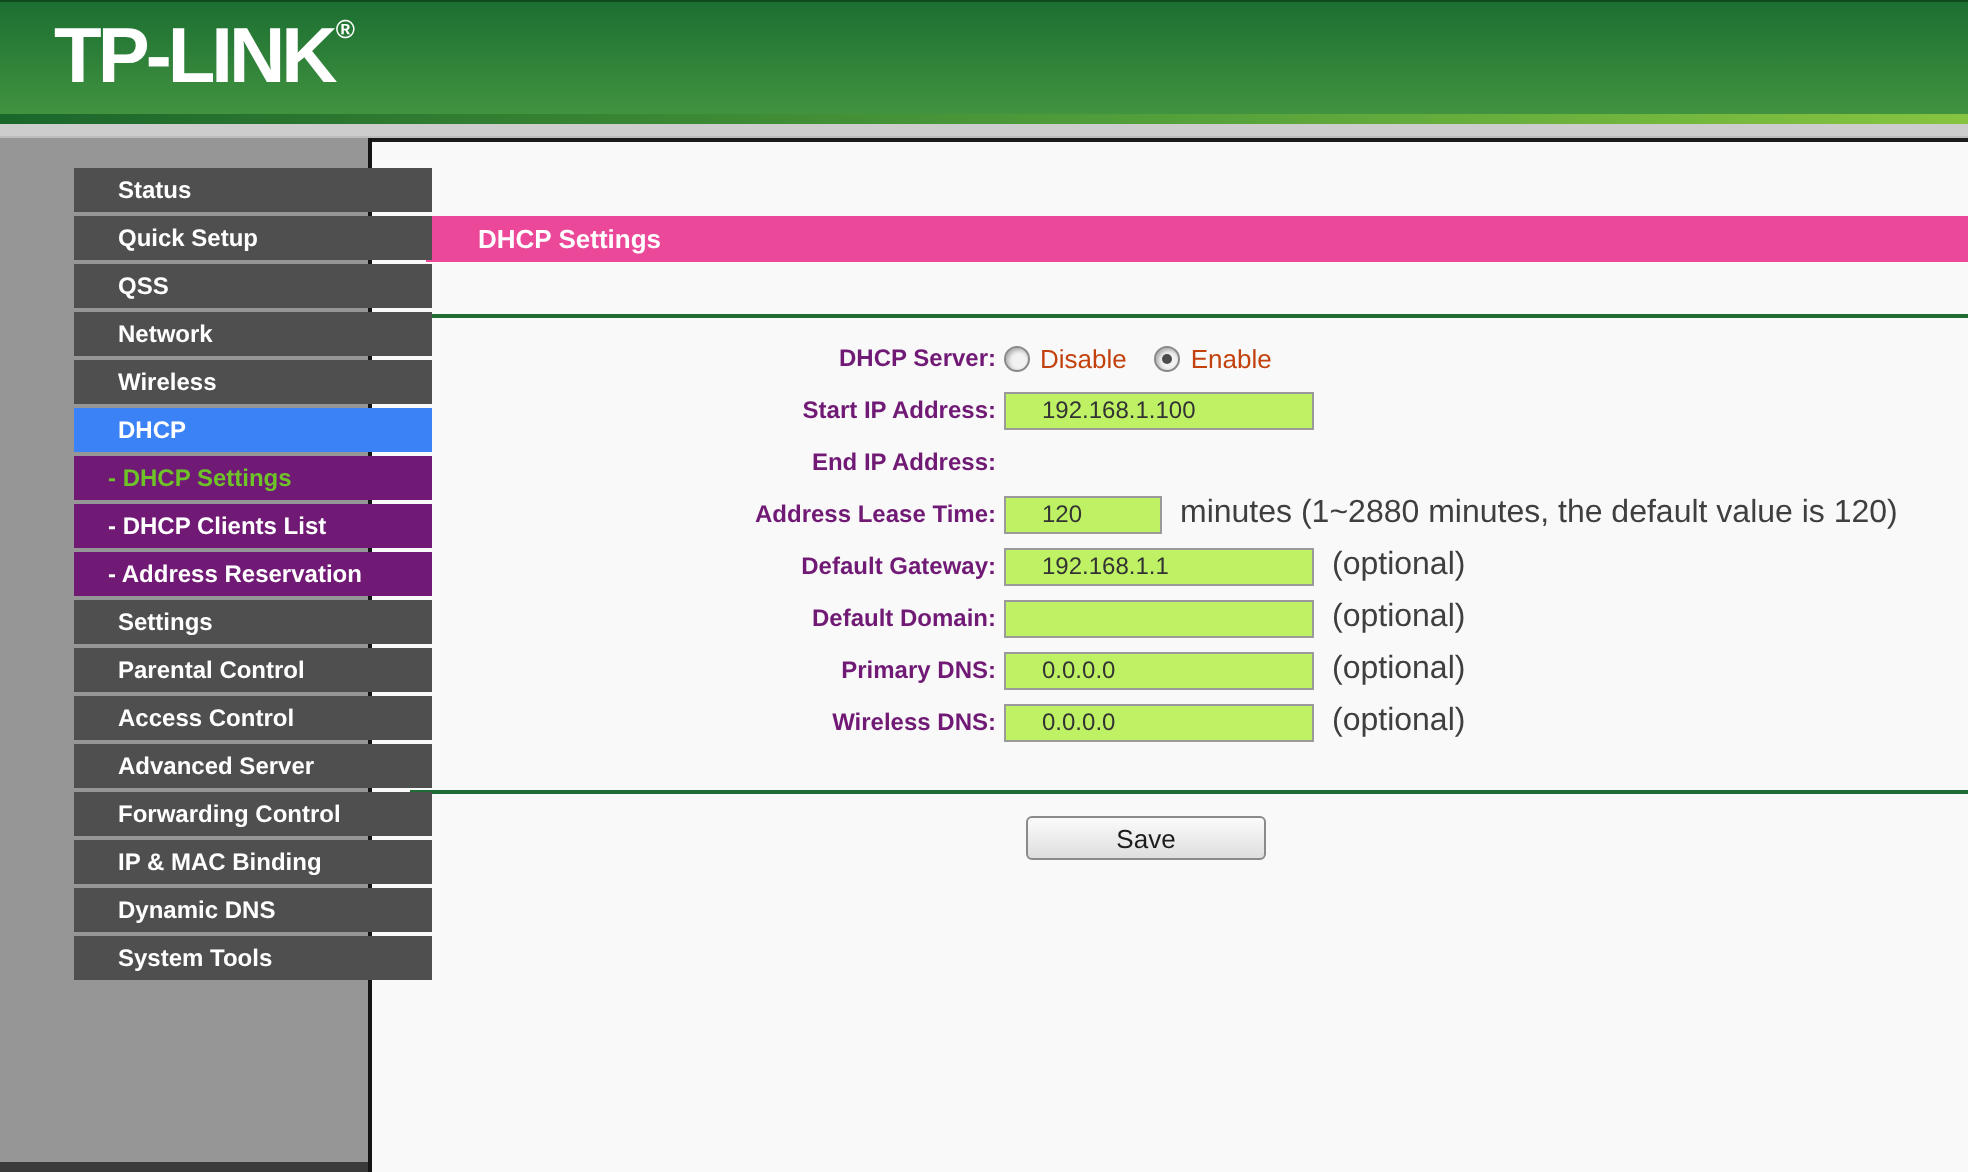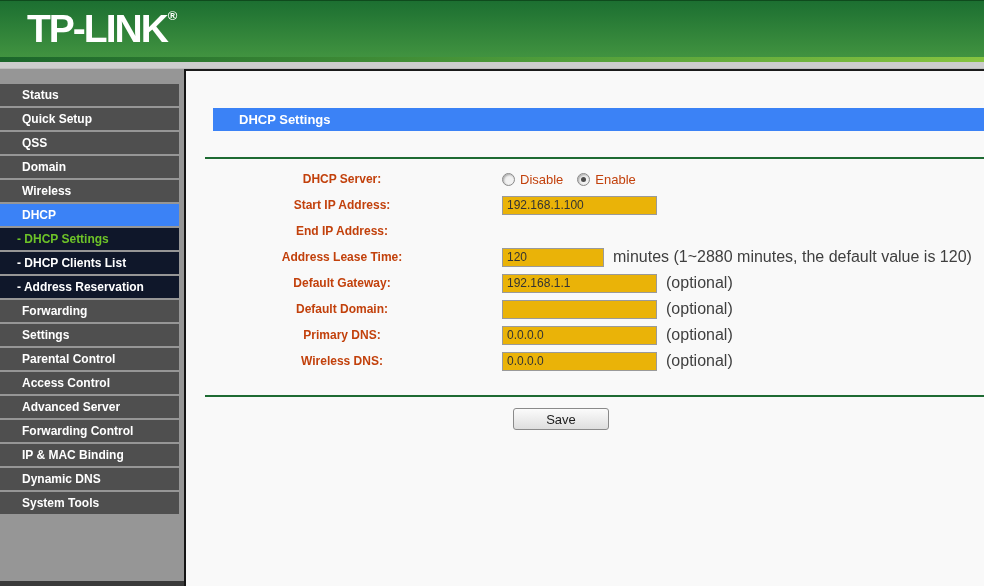--- a/index.html
+++ b/index.html
@@ -11,81 +11,80 @@
   .header { height:57px; background:linear-gradient(#1c6f31,#419340); position:relative; border-top:1px solid #0f4a1d; }
   .logo { position:absolute; left:27px; top:6px; color:#ffffff; font-size:39px; font-weight:bold; letter-spacing:-2px; }
   .logo .reg { font-size:13px; font-weight:bold; vertical-align:22px; letter-spacing:0; margin-left:1px; }
   .header-strip { height:5px; background:linear-gradient(90deg,#1b662b,#4e9c3a 55%,#86c440); }
   .gray-strip { height:7px; background:#cdcdcd; border-bottom:1px solid #bdbdbd; }
 
   
   .body { display:flex; height:517px; }
 
   .sidebar { width:186px; background:#969696; border-right:2px solid #151515; position:relative; flex:none; }
-  .menu { padding-top:15px; }
+  .menu { padding-top:15px;padding-left:37px; }
   .menu-item { width:179px; height:22px; margin-bottom:2px; background:#4f4f4f; color:#ffffff;
                font-size:12px; font-weight:bold; line-height:22px; padding-left:22px; cursor:pointer; white-space:nowrap; }
   .menu-item.active { background:#3b82f6; }
-  .menu-item.sub { padding-left:17px; background:#0f172a; }
+  .menu-item.sub { padding-left:17px; background:#701a75; }
   .menu-item.sub.active-sub { color:#6dc328; }
   .sidebar-edge { position:absolute; bottom:0; left:0; width:184px; height:5px; background:#3a3a3a; }
 
   .content { flex:1; background:#f9f9f9; border-top:2px solid #1b1b1b; }
-  .title-bar { margin:37px 0 0 27px; height:23px; background:#3b82f6; color:#ffffff;
+  .title-bar { margin:37px 0 0 27px; height:23px; background:#ec4899; color:#ffffff;
                font-size:13px; font-weight:bold; line-height:23px; padding-left:26px; }
   .separator { height:2px; background:#1e6b33; margin-left:19px; }
   .sep1 { margin-top:26px; }
   .sep2 { margin-top:21px; }
 
   
   .form { margin-top:7px; }
   .row { display:flex; align-items:center; height:26px; }
-  .row .label { width:312px; text-align:center; font-size:12px; font-weight:bold; color:#c2410c; flex:none; }
+  .row .label { width:312px; text-align:right; font-size:12px; font-weight:bold; color:#701a75; flex:none; }
   .row .field { margin-left:4px; display:flex; align-items:center; }
-  input.text { width:155px; height:19px; border:1px solid #9a9a9a; background:#eab308;
-               font-family:"Liberation Sans",sans-serif; font-size:12px; color:#333333; padding:0 4px; }
-  input.text.small { width:102px; }
+  input.text { width:155px; height:19px; border:1px solid #9a9a9a; background:#bef264;
+               font-family:"Liberation Sans",sans-serif; font-size:12px; color:#333333; padding:0 18px; }
+  input.text.small { width:79px; }
   .note { margin-left:9px; font-size:16px; color:#3f3f3f; white-space:nowrap; }
 
   .radio-opt { display:flex; align-items:center; cursor:pointer; margin-right:14px; }
   .radio { width:13px; height:13px; border-radius:50%; background:#f2f2f2; border:1px solid #898989;
            box-shadow:inset 1px 1px 2px rgba(0,0,0,0.3); margin-right:5px; position:relative; flex:none; }
   .radio.checked::after { content:""; position:absolute; left:3px; top:3px; width:5px; height:5px;
            border-radius:50%; background:#4c4c4c; }
   .radio-label { font-size:13px; color:#c2410c; }
 
   .save-row { margin-top:11px; }
-  .save-btn { margin-left:327px; width:96px; height:22px; background:linear-gradient(#fbfbfb,#dedede);
+  .save-btn { margin-left:327px; width:120px; height:22px; background:linear-gradient(#fbfbfb,#dedede);
               border:1px solid #8a8a8a; border-radius:3px; font-family:"Liberation Sans",sans-serif;
               font-size:13px; color:#1c1c1c; cursor:pointer; }
 </style>
 </head>
 <body>
 
 <div class="page">
 
   <div class="header">
     <div class="logo"><span>TP-LINK</span><span class="reg">®</span></div>
   </div>
   <div class="header-strip"></div>
   <div class="gray-strip"></div>
 
   <div class="body">
     <div class="sidebar">
       <div class="menu">
           <div class="menu-item">Status</div>
           <div class="menu-item">Quick Setup</div>
           <div class="menu-item">QSS</div>
-          <div class="menu-item">Domain</div>
+          <div class="menu-item">Network</div>
           <div class="menu-item">Wireless</div>
           <div class="menu-item active">DHCP</div>
           <div class="menu-item sub active-sub">- DHCP Settings</div>
           <div class="menu-item sub">- DHCP Clients List</div>
           <div class="menu-item sub">- Address Reservation</div>
-          <div class="menu-item">Forwarding</div>
           <div class="menu-item">Settings</div>
           <div class="menu-item">Parental Control</div>
           <div class="menu-item">Access Control</div>
           <div class="menu-item">Advanced Server</div>
           <div class="menu-item">Forwarding Control</div>
           <div class="menu-item">IP &amp; MAC Binding</div>
           <div class="menu-item">Dynamic DNS</div>
           <div class="menu-item">System Tools</div>
         </div>
       <div class="sidebar-edge"></div>

